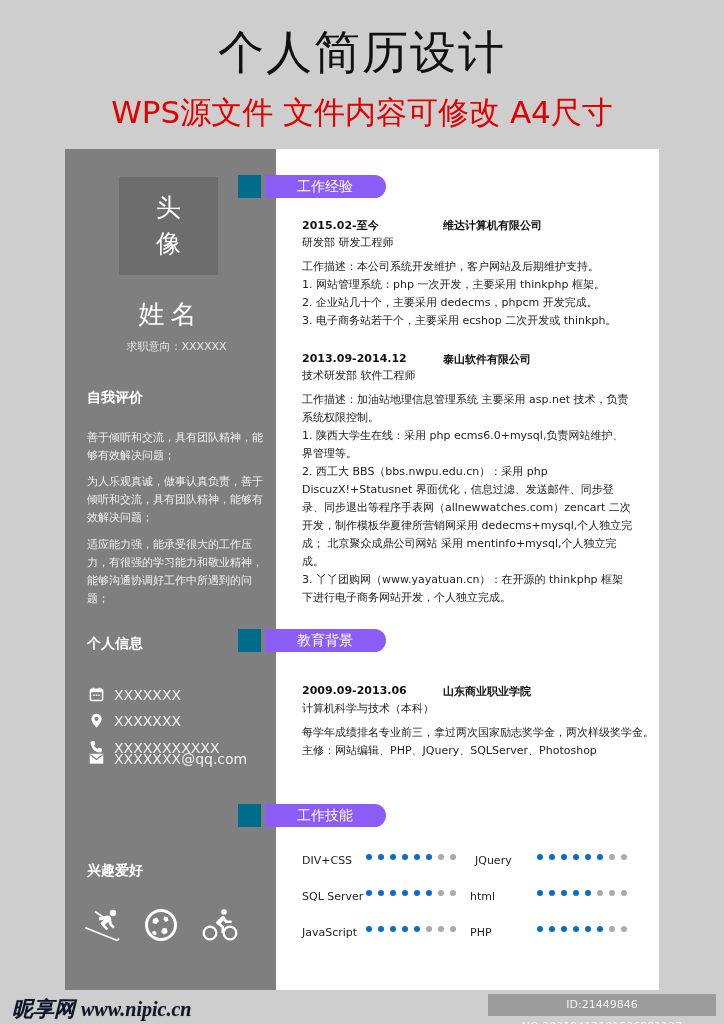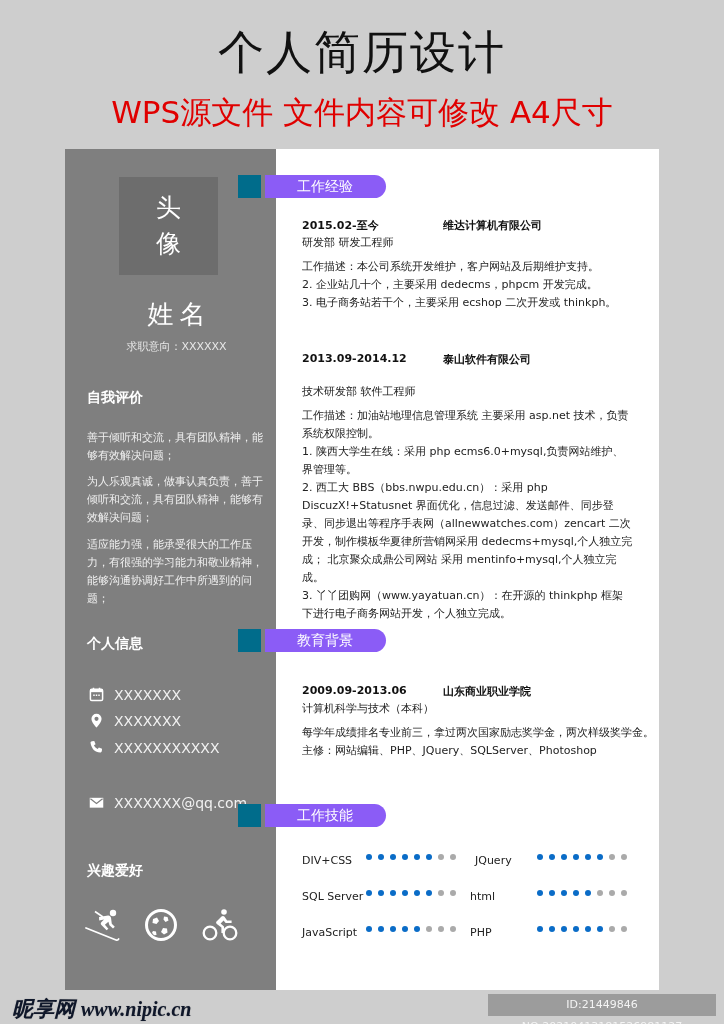--- a/index.html
+++ b/index.html
@@ -6,21 +6,21 @@
   html, body { width:724px; height:1024px; overflow:hidden; }
   body { background:#cecece; font-family:"DejaVu Sans","Liberation Sans",sans-serif; position:relative; color:#111; }
 
   .banner-title { position:absolute; left:0; top:22px; width:724px; text-align:center; font-size:46px; color:#111; letter-spacing:2px; font-weight:normal; }
   .banner-sub { position:absolute; left:0; top:92px; width:724px; text-align:center; font-size:31px; color:#e00000; letter-spacing:0px; }
 
   .page { position:absolute; left:65px; top:149px; width:594px; height:841px; background:#ffffff; }
   .sidebar { position:absolute; left:0; top:0; width:211px; height:841px; background:#7f7f7f; color:#fff; }
 
   .photo { position:absolute; left:54px; top:28px; width:99px; height:98px; background:#6d6d6d; color:#fff; font-size:25px; line-height:36px; display:flex; flex-direction:column; align-items:center; justify-content:center; }
-  .name { position:absolute; left:0; top:148px; width:211px; text-align:center; font-size:26px; letter-spacing:6px; color:#fff;margin-left:9px; }
+  .name { position:absolute; left:0; top:148px; width:211px; text-align:center; font-size:26px; letter-spacing:6px; color:#fff; }
   .intent { position:absolute; left:0; top:190px; width:211px; text-align:center; font-size:11px; color:#e8e8e8;padding-left:12px; }
 
   .side-heading { position:absolute; left:22px; font-size:14px; font-weight:bold; color:#fff; }
   .side-para { position:absolute; left:22px; width:178px; font-size:11px; line-height:18px; color:#f0f0f0; }
 
   .info-item { position:absolute; left:24px; display:flex; align-items:flex-start; font-size:14px; color:#f2f2f2; }
   .info-item svg { width:15px; height:15px; margin-right:10px; }
 
   .hobby { position:absolute; top:758px; width:36px; height:36px; }
 
@@ -83,21 +83,21 @@
           <path d="M8 0.8a5.4 5.4 0 0 0-5.4 5.4c0 4 5.4 9.4 5.4 9.4s5.4-5.4 5.4-9.4A5.4 5.4 0 0 0 8 0.8zm0 7.6a2.2 2.2 0 1 1 0-4.4 2.2 2.2 0 0 1 0 4.4z" fill="#fff"></path>
         </svg>
       <span>XXXXXXX</span>
     </div>
     <div class="info-item" style="top:591px">
       <svg viewBox="0 0 16 16">
           <path d="M3.2 1.2l2.4-.2 1.4 3.4-1.7 1.2c.8 1.8 2.2 3.2 4 4l1.2-1.7 3.4 1.4-.2 2.4c-.1.9-.9 1.6-1.8 1.6C6.4 13.3 2.7 9.6 1.6 3c0-.9.7-1.7 1.6-1.8z" fill="#fff"></path>
         </svg>
       <span>XXXXXXXXXXX</span>
     </div>
-    <div class="info-item" style="top:646px">
+    <div class="info-item" style="top:602px">
       <svg viewBox="0 0 16 16">
           <rect x="0.8" y="3" width="14.4" height="10.5" fill="#fff"></rect>
           <path d="M1.5 4l6.5 5 6.5-5" fill="none" stroke="#7f7f7f" stroke-width="1.3"></path>
         </svg>
       <span>XXXXXXX@qq.com</span>
     </div>
 
     <div class="side-heading" style="top:713px">兴趣爱好</div>
 
     <svg class="hobby" style="left:20px" viewBox="0 0 36 36">
@@ -126,30 +126,31 @@
     <div class="pill">工作经验</div>
   </div>
 
   <div class="content" style="top:69px">
     <div class="row-head">
       <span class="date">2015.02-至今</span>
       <span>维达计算机有限公司</span>
     </div>
     <div class="line" style="margin-top:1px">研发部   研发工程师</div>
     <div class="line" style="margin-top:6px">工作描述：本公司系统开发维护，客户网站及后期维护支持。</div>
+    <div class="line list">1.    网站管理系统：php 一次开发，主要采用 thinkphp 框架。</div>
     <div class="line list">2.    企业站几十个，主要采用 dedecms，phpcm 开发完成。</div>
     <div class="line list">3.    电子商务站若干个，主要采用 ecshop 二次开发或 thinkph。</div>
   </div>
 
   <div class="content" style="top:203px">
     <div class="row-head">
       <span class="date">2013.09-2014.12</span>
       <span>泰山软件有限公司</span>
     </div>
-    <div class="line" style="margin-top:16px">技术研发部   软件工程师</div>
+    <div class="line" style="margin-top:0">技术研发部   软件工程师</div>
     <div class="line list" style="margin-top:6px">工作描述：加油站地理信息管理系统 主要采用 asp.net 技术，负责系统权限控制。</div>
     <div class="line list">1.    陕西大学生在线：采用 php ecms6.0+mysql,负责网站维护、界管理等。</div>
     <div class="line list">2.    西工大 BBS（bbs.nwpu.edu.cn）：采用 php DiscuzX!+Statusnet 界面优化，信息过滤、发送邮件、同步登录、同步退出等程序手表网（allnewwatches.com）zencart 二次开发，制作模板华夏律所营销网采用 dedecms+mysql,个人独立完成；  北京聚众成鼎公司网站 采用 mentinfo+mysql,个人独立完成。</div>
     <div class="line list">3.    丫丫团购网（www.yayatuan.cn）：在开源的 thinkphp 框架下进行电子商务网站开发，个人独立完成。</div>
   </div>
 
   <div class="sec-head" style="top:480px">
     <div class="sq"></div>
     <div class="pill">教育背景</div>
   </div>

